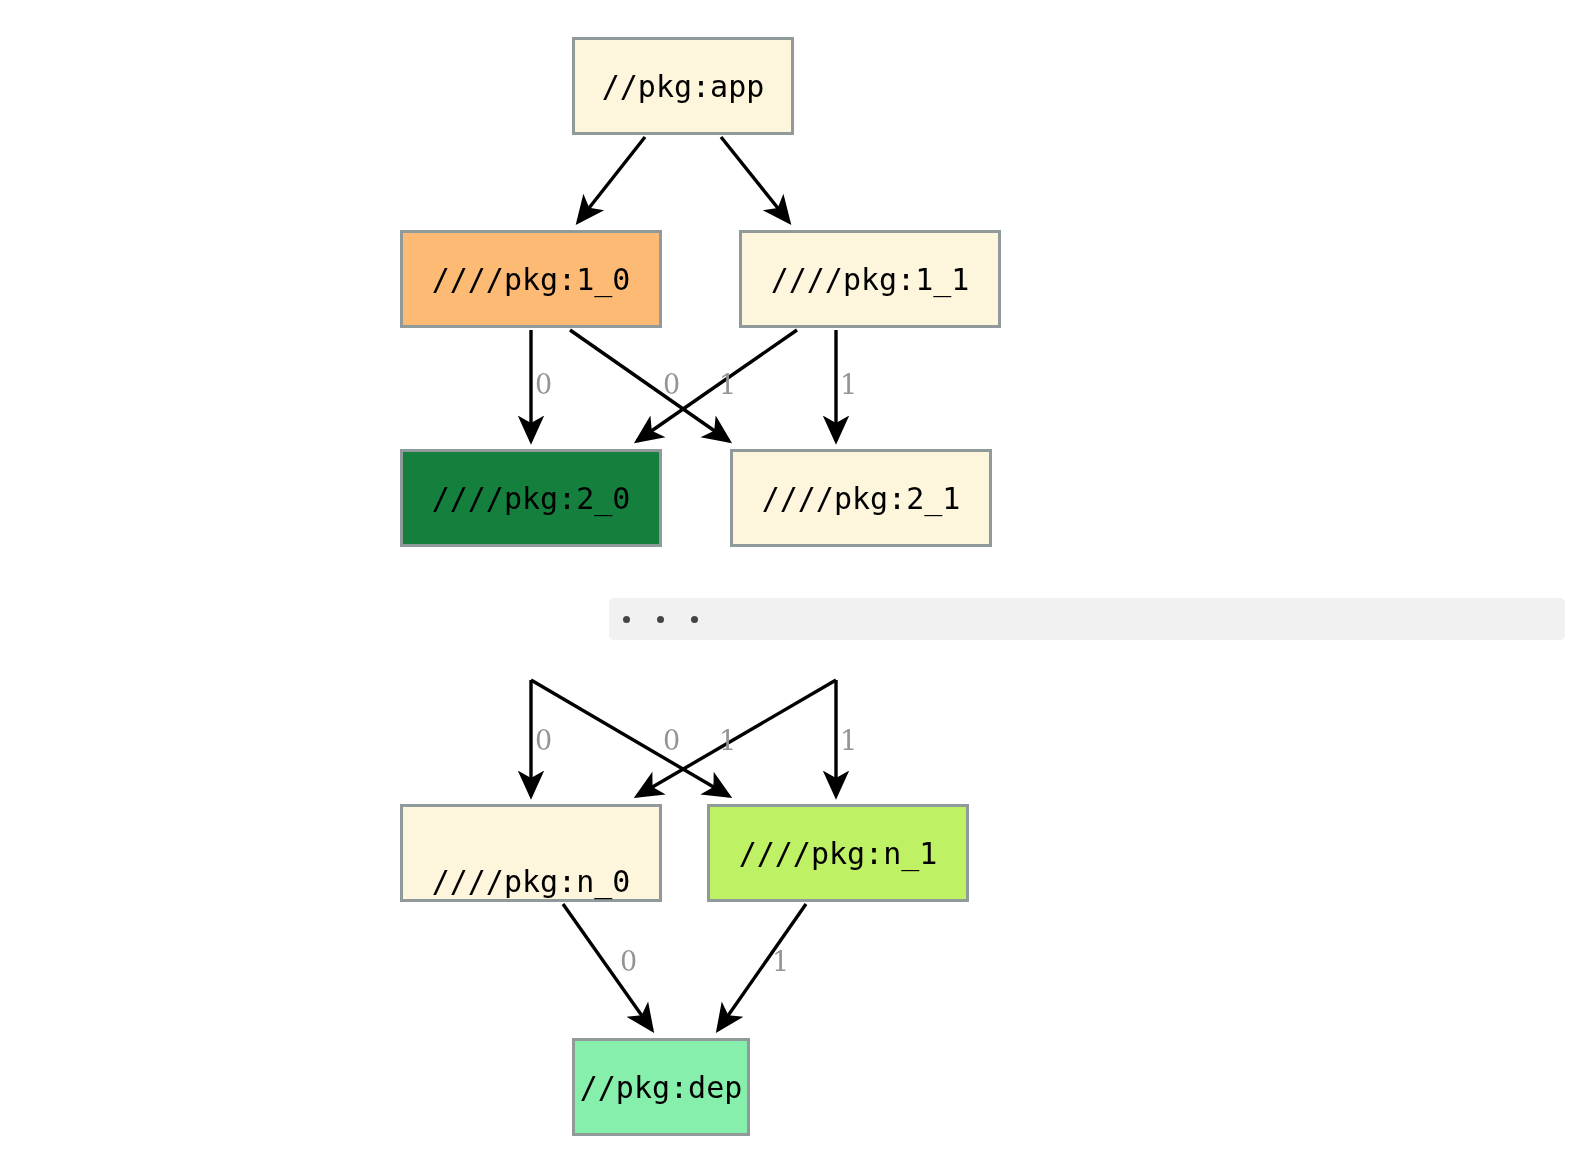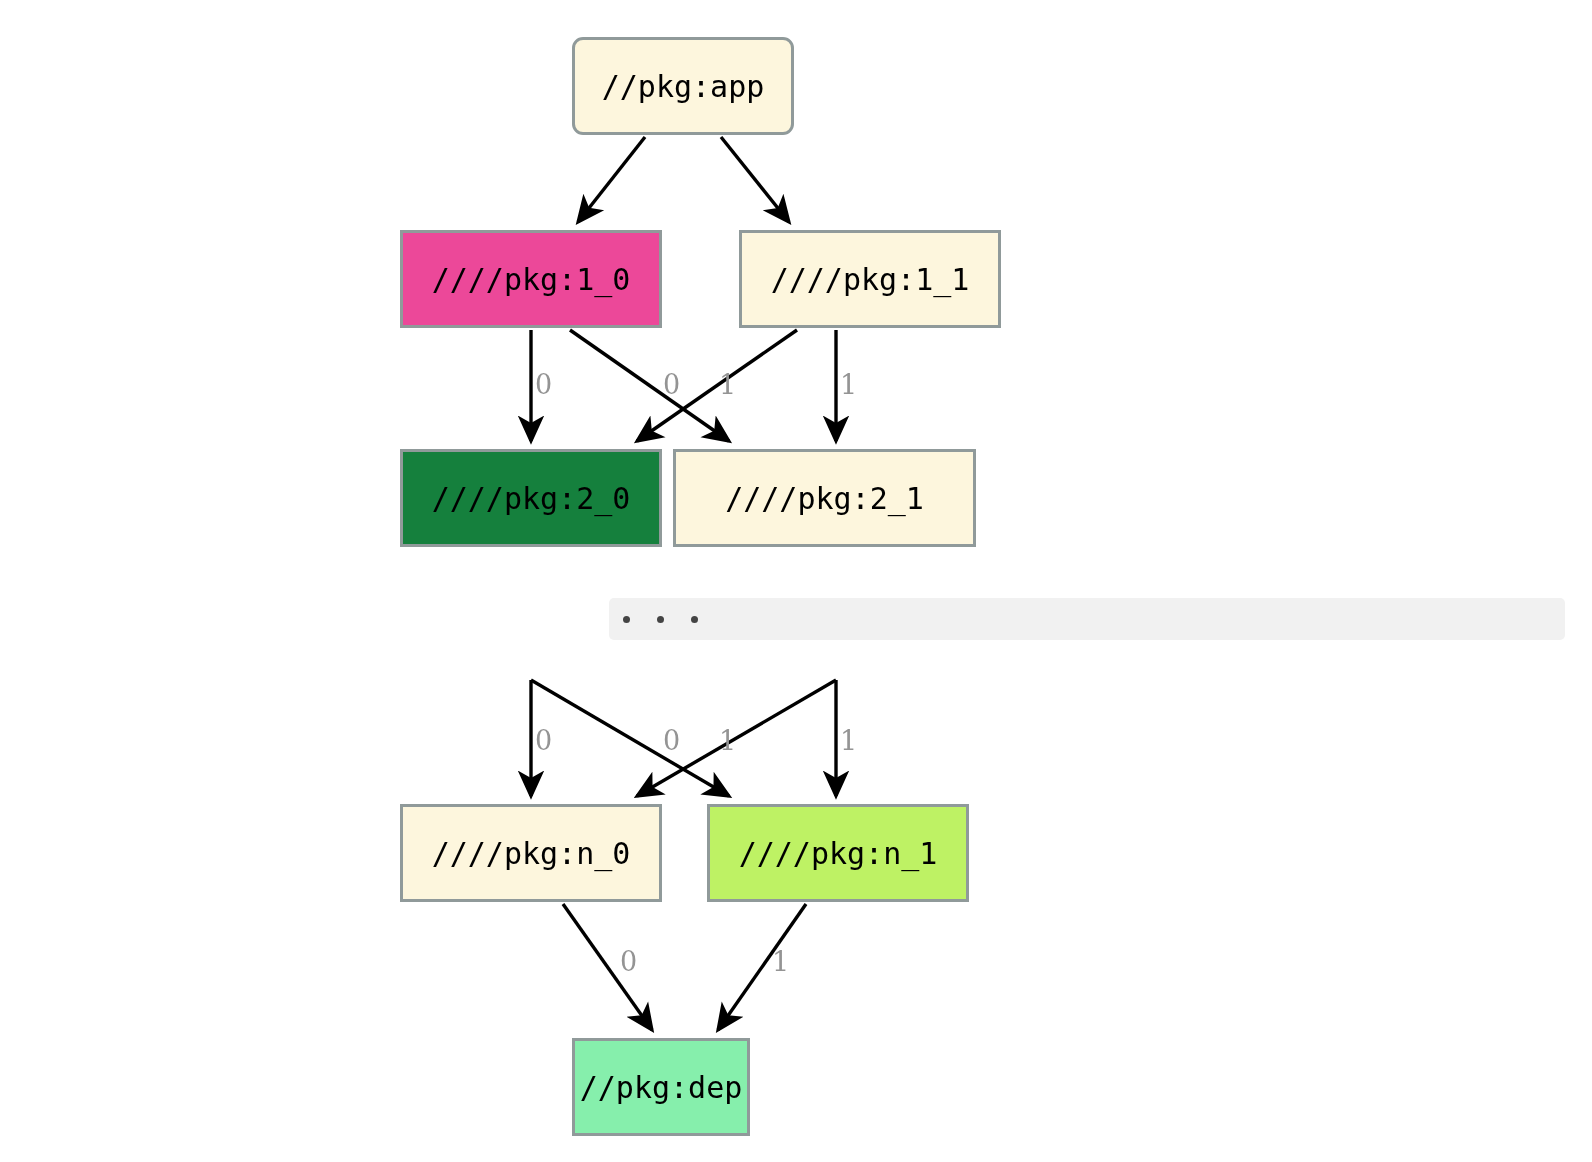--- a/index.html
+++ b/index.html
@@ -85,26 +85,26 @@
         <line x1="531" y1="680" x2="531" y2="796" stroke="#000000" stroke-width="3.4" marker-end="url(#arrowhead)"></line>
         <line x1="531" y1="680" x2="729" y2="796" stroke="#000000" stroke-width="3.4" marker-end="url(#arrowhead)"></line>
         <line x1="836" y1="680" x2="637" y2="796" stroke="#000000" stroke-width="3.4" marker-end="url(#arrowhead)"></line>
         <line x1="836" y1="680" x2="836" y2="796" stroke="#000000" stroke-width="3.4" marker-end="url(#arrowhead)"></line>
         <line x1="563" y1="904" x2="652" y2="1030" stroke="#000000" stroke-width="3.4" marker-end="url(#arrowhead)"></line>
         <line x1="806" y1="904" x2="718" y2="1030" stroke="#000000" stroke-width="3.4" marker-end="url(#arrowhead)"></line>
       </g>
   </svg>
 
   <div id="node-layer">
-      <div class="node-box" style="left: 572px; top: 37px; width: 222px; height: 98px; background: rgb(253, 246, 221); border-color: rgb(144, 154, 154); border-radius: 11px;"><span>//pkg:app</span></div>
-      <div class="node-box" style="left: 400px; top: 230px; width: 262px; height: 98px; background: #ec4899; border-color: rgb(144, 154, 154);"><span>////pkg:1_0</span></div>
+      <div class="node-box" style="left: 572px; top: 37px; width: 222px; height: 98px; background: rgb(253, 246, 221); border-color: rgb(144, 154, 154);"><span>//pkg:app</span></div>
+      <div class="node-box" style="left: 400px; top: 230px; width: 262px; height: 98px; background: #fdba74; border-color: rgb(144, 154, 154);"><span>////pkg:1_0</span></div>
       <div class="node-box" style="left: 707px; top: 230px; width: 262px; height: 98px; background: rgb(253, 246, 221); border-color: rgb(144, 154, 154); margin-left: 32px;"><span>////pkg:1_1</span></div>
       <div class="node-box" style="left: 400px; top: 449px; width: 262px; height: 98px; background: #15803d; border-color: rgb(144, 154, 154);"><span>////pkg:2_0</span></div>
-      <div class="node-box" style="left: 673px; top: 449px; width: 303px; height: 98px; background: rgb(253, 246, 221); border-color: rgb(144, 154, 154);"><span>////pkg:2_1</span></div>
-      <div class="node-box" style="left: 400px; top: 804px; width: 262px; height: 98px; background: rgb(253, 246, 221); border-color: rgb(144, 154, 154);"><span>////pkg:n_0</span></div>
+      <div class="node-box" style="left: 730px; top: 449px; width: 262px; height: 98px; background: rgb(253, 246, 221); border-color: rgb(144, 154, 154);"><span>////pkg:2_1</span></div>
+      <div class="node-box" style="left: 400px; top: 804px; width: 262px; height: 98px; background: rgb(253, 246, 221); border-color: rgb(144, 154, 154); align-items: flex-end;"><span>////pkg:n_0</span></div>
       <div class="node-box" style="left: 707px; top: 804px; width: 262px; height: 98px; background: #bef264; border-color: rgb(144, 154, 154);"><span>////pkg:n_1</span></div>
       <div class="node-box" style="left: 572px; top: 1038px; width: 178px; height: 98px; background: #86efac; border-color: rgb(144, 154, 154);"><span>//pkg:dep</span></div>
     </div>
 
   <div id="label-layer">
       <span class="edge-label" style="left: 535px; top: 371px; color: rgb(148, 148, 148);">0</span>
       <span class="edge-label" style="left: 663px; top: 371px; color: rgb(148, 148, 148);">0</span>
       <span class="edge-label" style="left: 719px; top: 371px; color: rgb(148, 148, 148);">1</span>
       <span class="edge-label" style="left: 840px; top: 371px; color: rgb(148, 148, 148);">1</span>
       <span class="edge-label" style="left: 535px; top: 727px; color: rgb(148, 148, 148);">0</span>

